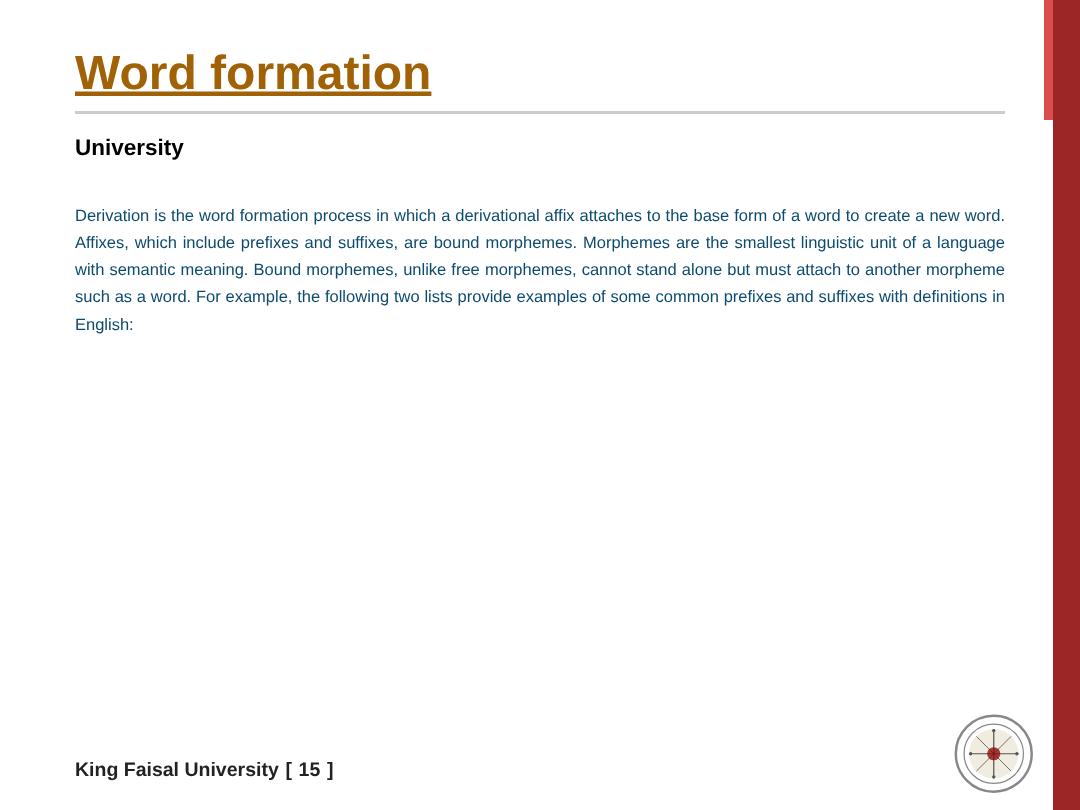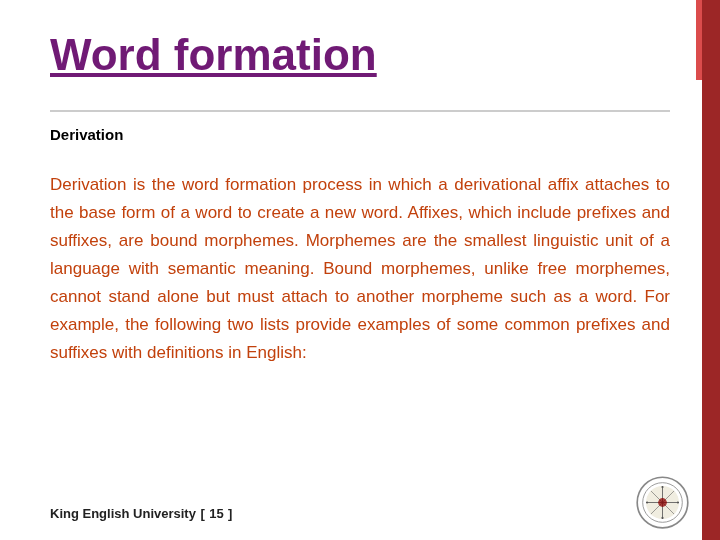--- a/index.html
+++ b/index.html
@@ -35,44 +35,44 @@
       position: absolute;
       top: 0;
       right: 18px;
       width: 6px;
       height: 80px;
       background: #cc0000;
       opacity: 0.7;
     }
 
     .title {
-      font-size: 44px;
+      font-size: 32px;
       font-weight: bold;
-      color: #701a75;
+      color: #a16207;
       text-decoration: underline;
-      margin-bottom: 30px;
+      margin-bottom: 7px;
       font-family: Arial, sans-serif;
     }
 
     .divider {
       border: none;
       border-top: 2px solid #cccccc;
       margin-bottom: 14px;
     }
 
     .section-heading {
       font-size: 15px;
       font-weight: bold;
       color: #000000;
       margin-bottom: 4px;
     }
 
     .body-text {
-      font-size: 17px;
-      color: #c2410c;
+      font-size: 11px;
+      color: #0c4a6e;
       line-height: 1.65;
       text-align: justify;
       margin-top: 28px;
     }
 
     .footer {
       position: absolute;
       bottom: 18px;
       left: 50px;
       right: 30px;
@@ -111,27 +111,27 @@
 
 <div class="slide">
 
   <div class="accent-bar"></div>
   <div class="accent-top"></div>
 
   <h1 class="title">Word formation</h1>
 
   <hr class="divider">
 
-  <p class="section-heading">Derivation</p>
+  <p class="section-heading">University</p>
 
   <p class="body-text">Derivation is the word formation process in which a derivational affix attaches to the base form of a word to create a new word. Affixes, which include prefixes and suffixes, are bound morphemes. Morphemes are the smallest linguistic unit of a language with semantic meaning. Bound morphemes, unlike free morphemes, cannot stand alone but must attach to another morpheme such as a word. For example, the following two lists provide examples of some common prefixes and suffixes with definitions in English:</p>
 
   <div class="footer">
     <div>
-      <span class="footer-text">King English University</span>
+      <span class="footer-text">King Faisal University</span>
       <span class="footer-bracket">[</span>
       <span class="footer-text">15</span>
       <span class="footer-bracket">]</span>
     </div>
   </div>
 
   <div class="logo">
     <svg viewBox="0 0 100 100" xmlns="http://www.w3.org/2000/svg">
 
       <circle cx="50" cy="50" r="46" fill="none" stroke="#888" stroke-width="3"></circle>

